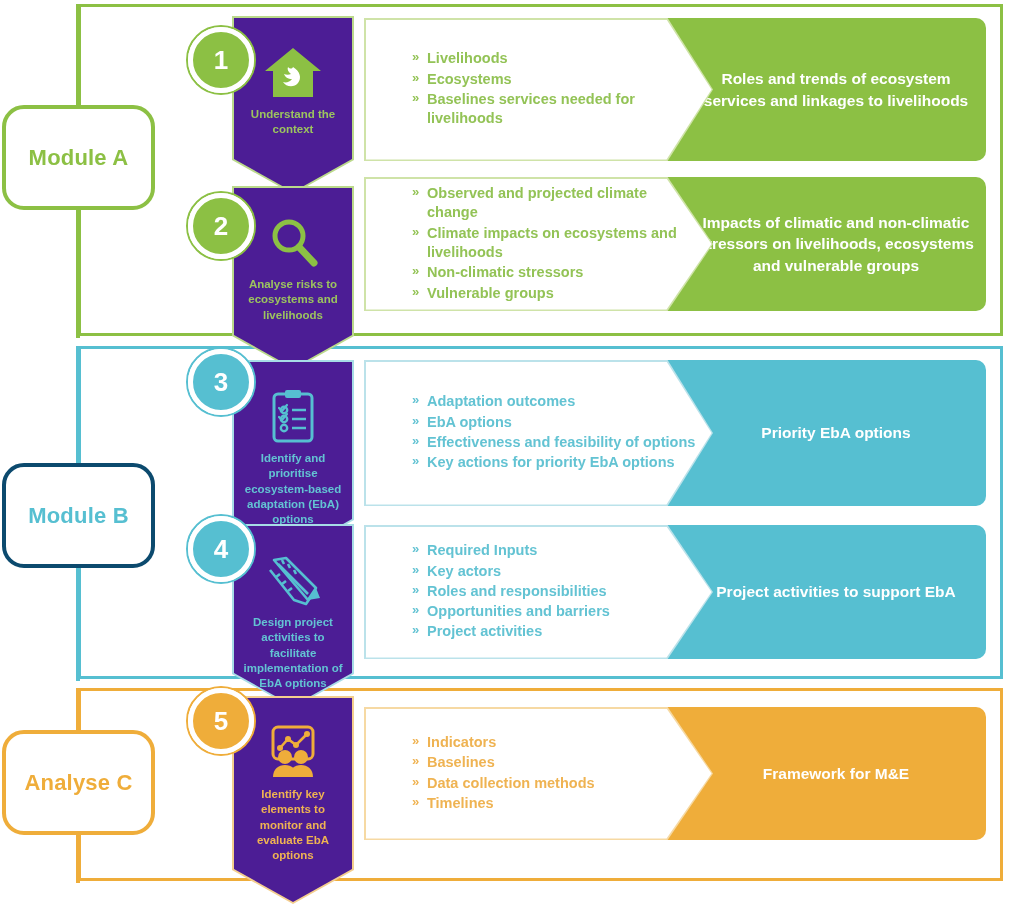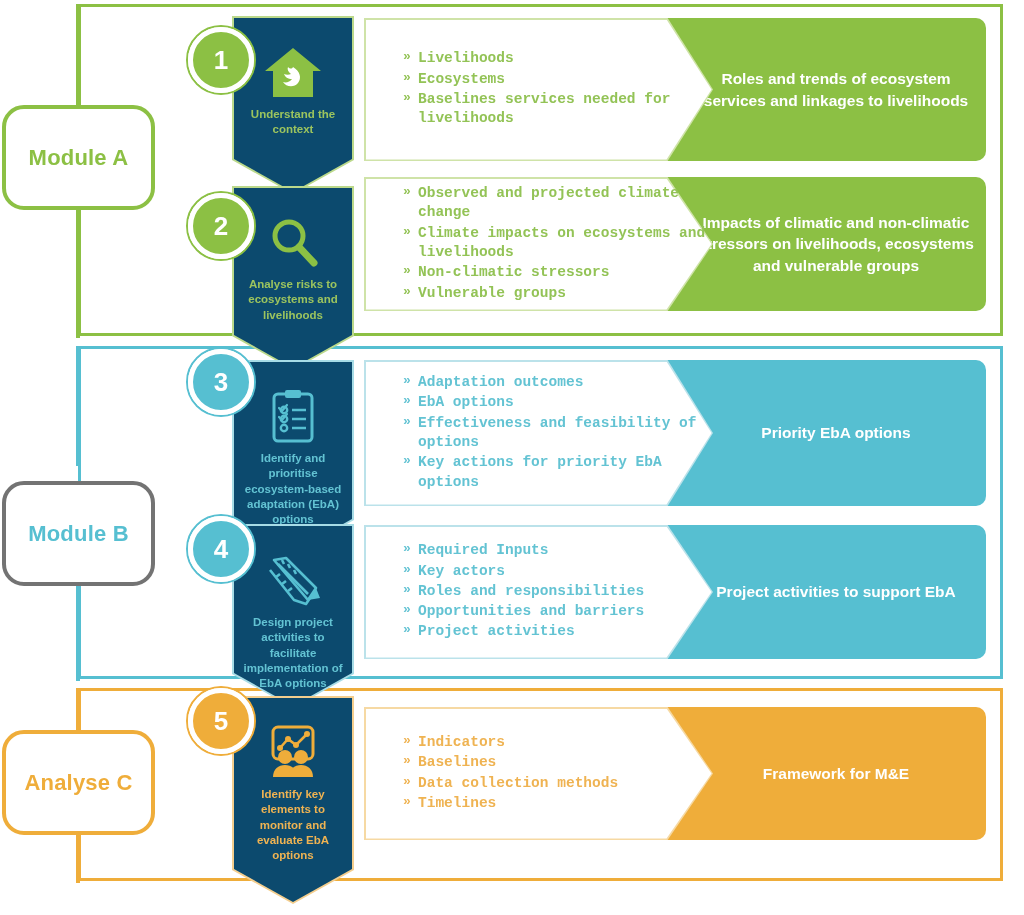--- a/index.html
+++ b/index.html
@@ -14,39 +14,39 @@
   .mf-b{left:78px;  top:346px; width:925px; height:333px; border:3px solid #56BFD1;}
   .mf-c{left:78px;  top:688px; width:925px; height:193px; border:3px solid #EFAD3A;}
 
   
   .module-chip{position:absolute;box-sizing:border-box;background:#fff;
       border-radius:22px;display:flex;align-items:center;justify-content:center;
       z-index:14;}
   .module-chip span{font-size:22px;font-weight:700;letter-spacing:.2px;}
   .mc-a{left:2px;  top:105px; width:153px; height:105px; border:4px solid #8CC044;}
   .mc-a span{color:#8CC044;}
-  .mc-b{left:2px;  top:463px; width:153px; height:105px; border:4px solid #737373;margin-top:18px;}
+  .mc-b{left:2px;  top:463px; width:153px; height:105px; border:4px solid #0c4a6e;}
   .mc-b span{color:#56BFD1;}
   .mc-c{left:2px;  top:730px; width:153px; height:105px; border:4px solid #EFAD3A;}
   .mc-c span{color:#EFAD3A;}
 
   
   .stub{position:absolute;width:4px;z-index:5;}
   .stub-a1{left:76px; top:4px;   height:105px; background:#8CC044;}
   .stub-a2{left:76px; top:206px; height:132px; background:#8CC044;}
   .stub-b1{left:76px; top:346px; height:120px; background:#56BFD1;}
   .stub-b2{left:76px; top:564px; height:117px; background:#56BFD1;}
   .stub-c1{left:76px; top:688px; height:45px;  background:#EFAD3A;}
   .stub-c2{left:76px; top:831px; height:52px;  background:#EFAD3A;}
 
   
   .pennant{position:absolute;box-sizing:border-box;left:232px;width:122px;
       background:#fff;z-index:8;
       clip-path:polygon(0 0,100% 0,100% calc(100% - 34px),50% 100%,0 calc(100% - 34px));}
-  .pennant-in{position:absolute;inset:2px;background:#0c4a6e;
+  .pennant-in{position:absolute;inset:2px;background:#4c1d95;
       clip-path:polygon(0 0,100% 0,100% calc(100% - 33px),50% 100%,0 calc(100% - 33px));
       display:flex;flex-direction:column;align-items:center;}
   .pg{background:#BBD98B;}   
   .pb{background:#A7DCE6;}
   .po{background:#F4CE8E;}
 
   .p1{top:16px;  height:178px;}
   .p2{top:186px; height:184px;}
   .p3{top:360px; height:194px;}
   .p4{top:524px; height:184px;}
@@ -96,21 +96,21 @@
   .bullets-border{position:absolute;left:0;top:0;height:100%;width:349px;
       box-sizing:border-box;
       clip-path:polygon(0 0,87% 0,100% 50%,87% 100%,0 100%);}
   .bb-g{background:#CFE3A8;}
   .bb-b{background:#BBE2EA;}
   .bb-o{background:#F6D9A3;}
   .bullets-inner{position:absolute;left:1.5px;top:1.5px;
       height:calc(100% - 3px);width:calc(100% - 3px);background:#fff;
       clip-path:polygon(0 0,87% 0,100% 50%,87% 100%,0 100%);}
 
-  ul.blist{list-style:none;margin:7px;padding:0 0 0 32px;position:relative;z-index:3;font-family:Liberation Mono, monospace;}
+  ul.blist{list-style:none;margin:16px;padding:0 0 0 32px;position:relative;z-index:3;}
   ul.blist li{font-size:14.5px;font-weight:700;line-height:1.33;
       padding-left:15px;position:relative;margin-bottom:1px;}
   ul.blist li::before{content:"\00BB";position:absolute;left:0;top:-1px;
       font-size:13px;font-weight:700;}
   .txt-g{color:#93C356;}
   .txt-b{color:#63C3D3;}
   .txt-o{color:#EFB352;}
 
   .outcome{position:absolute;right:0;top:0;width:300px;height:100%;
       display:flex;align-items:center;justify-content:center;text-align:center;

